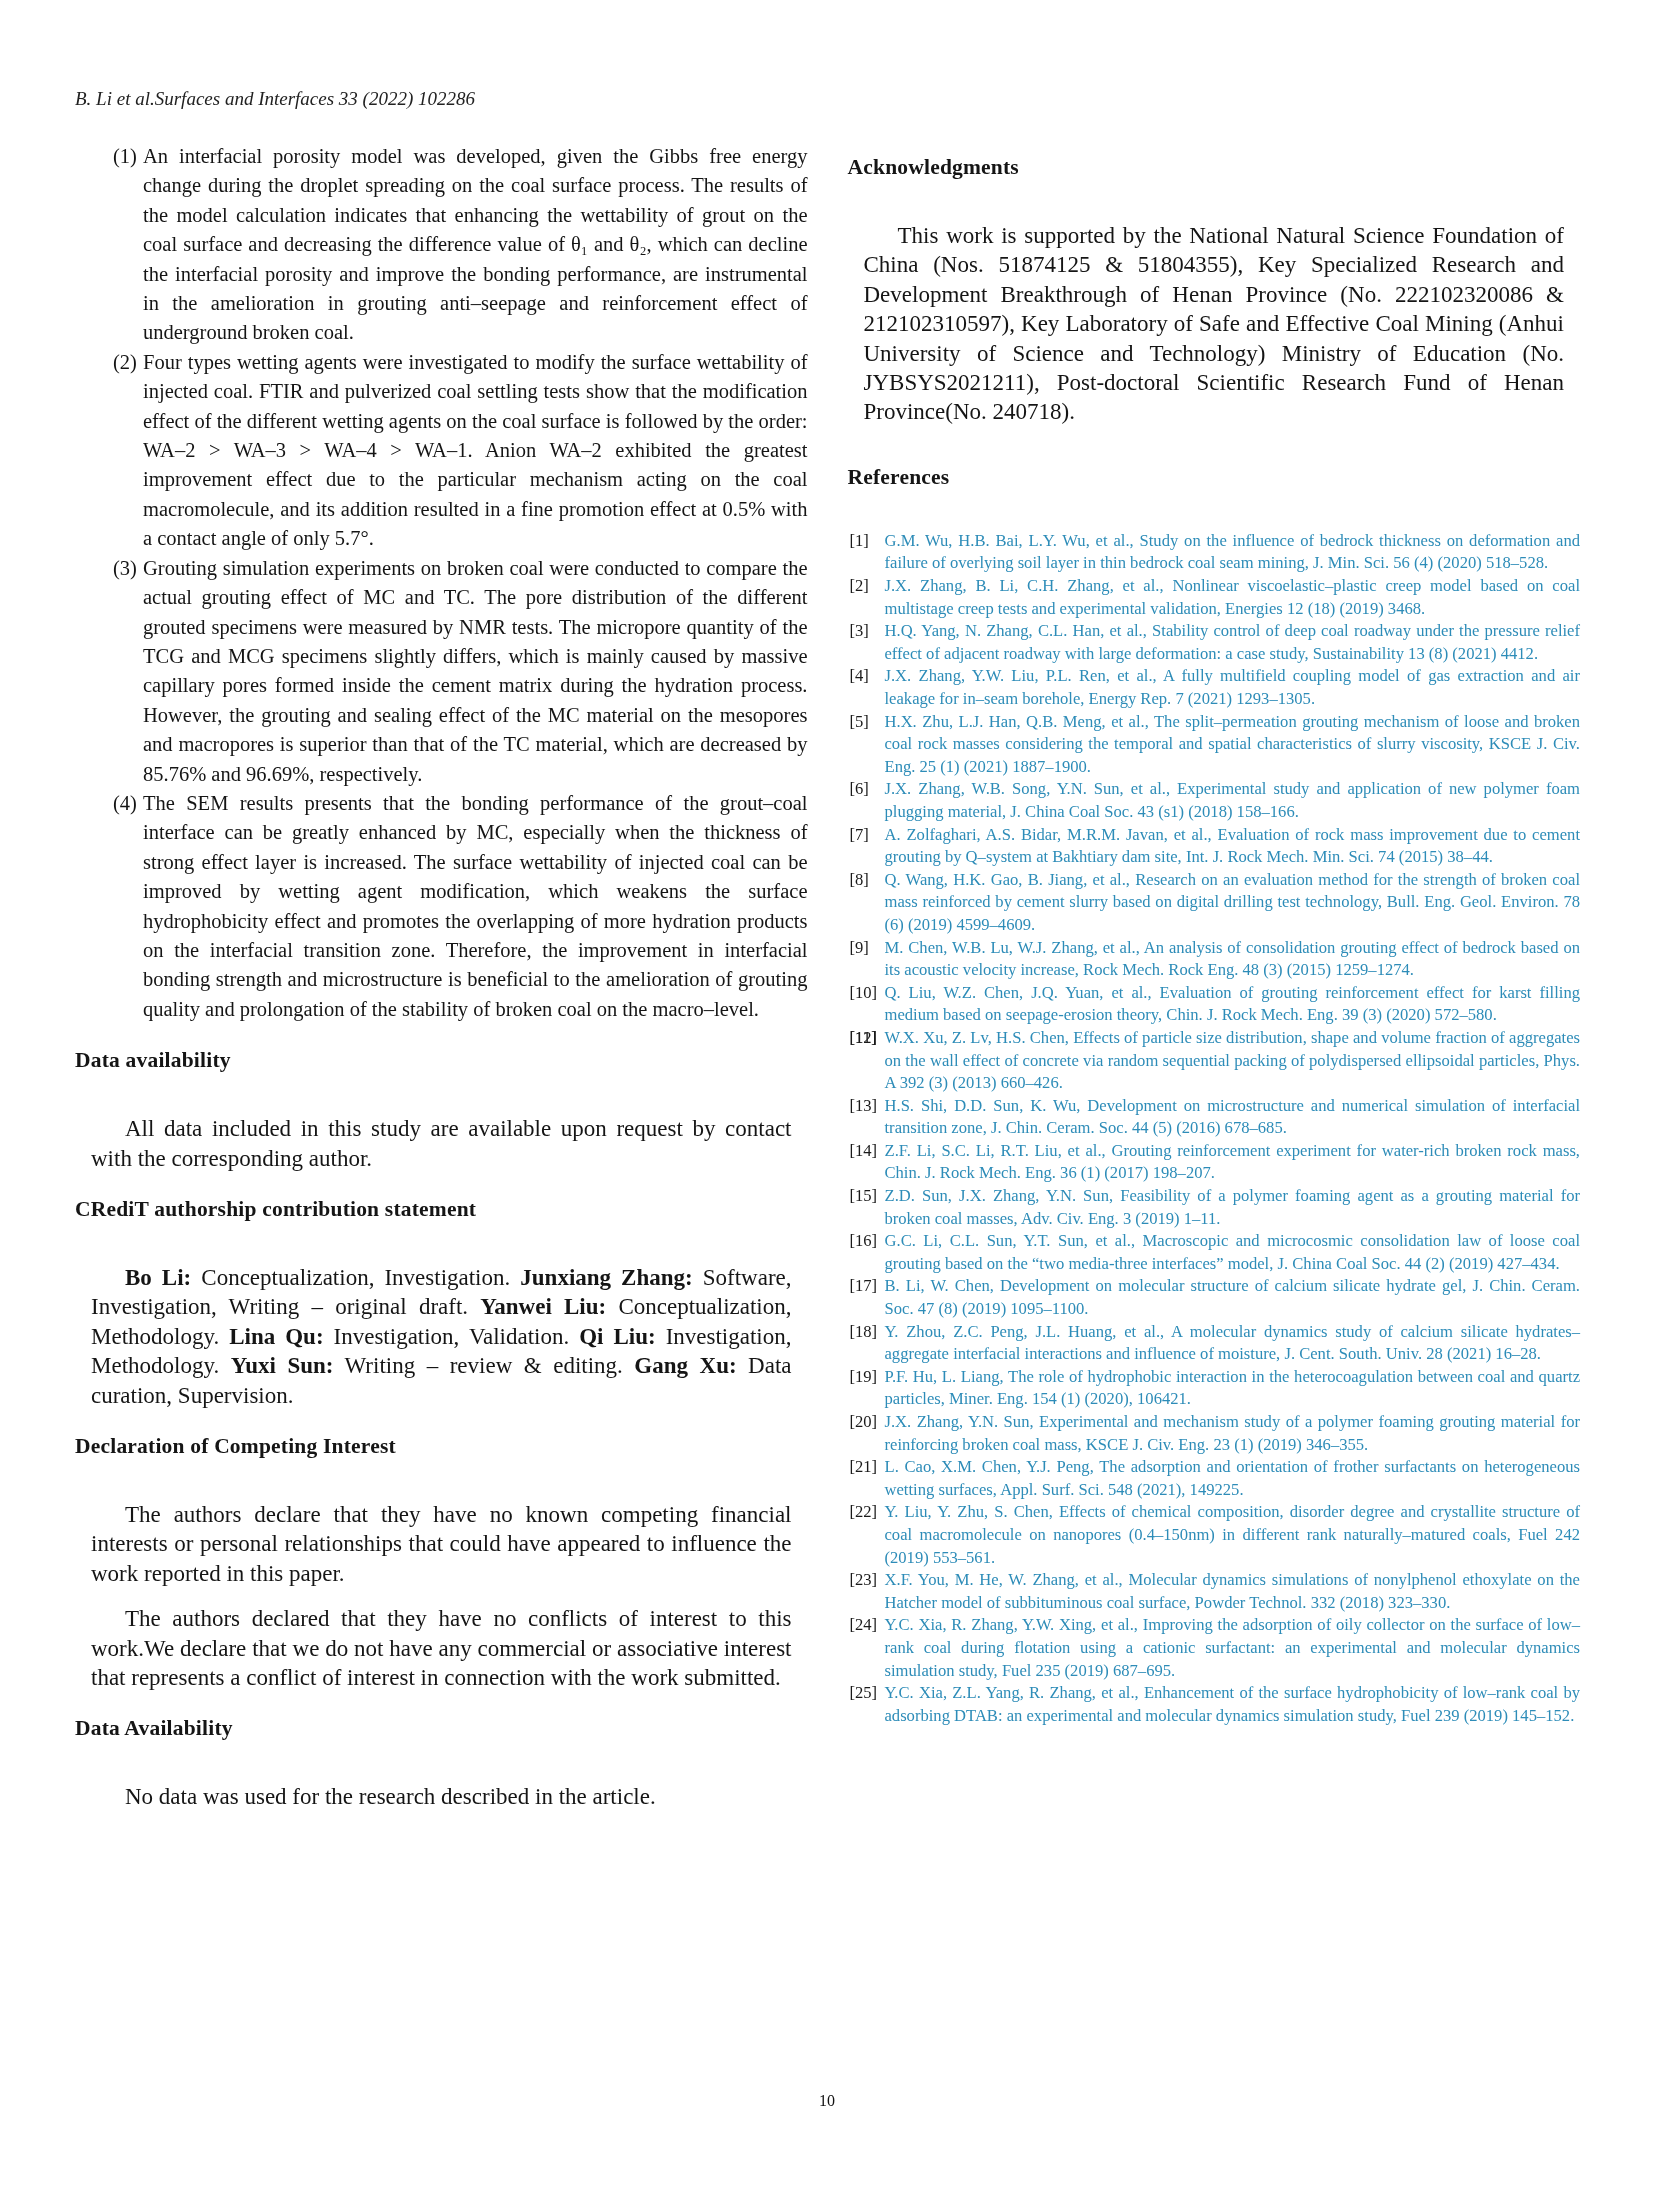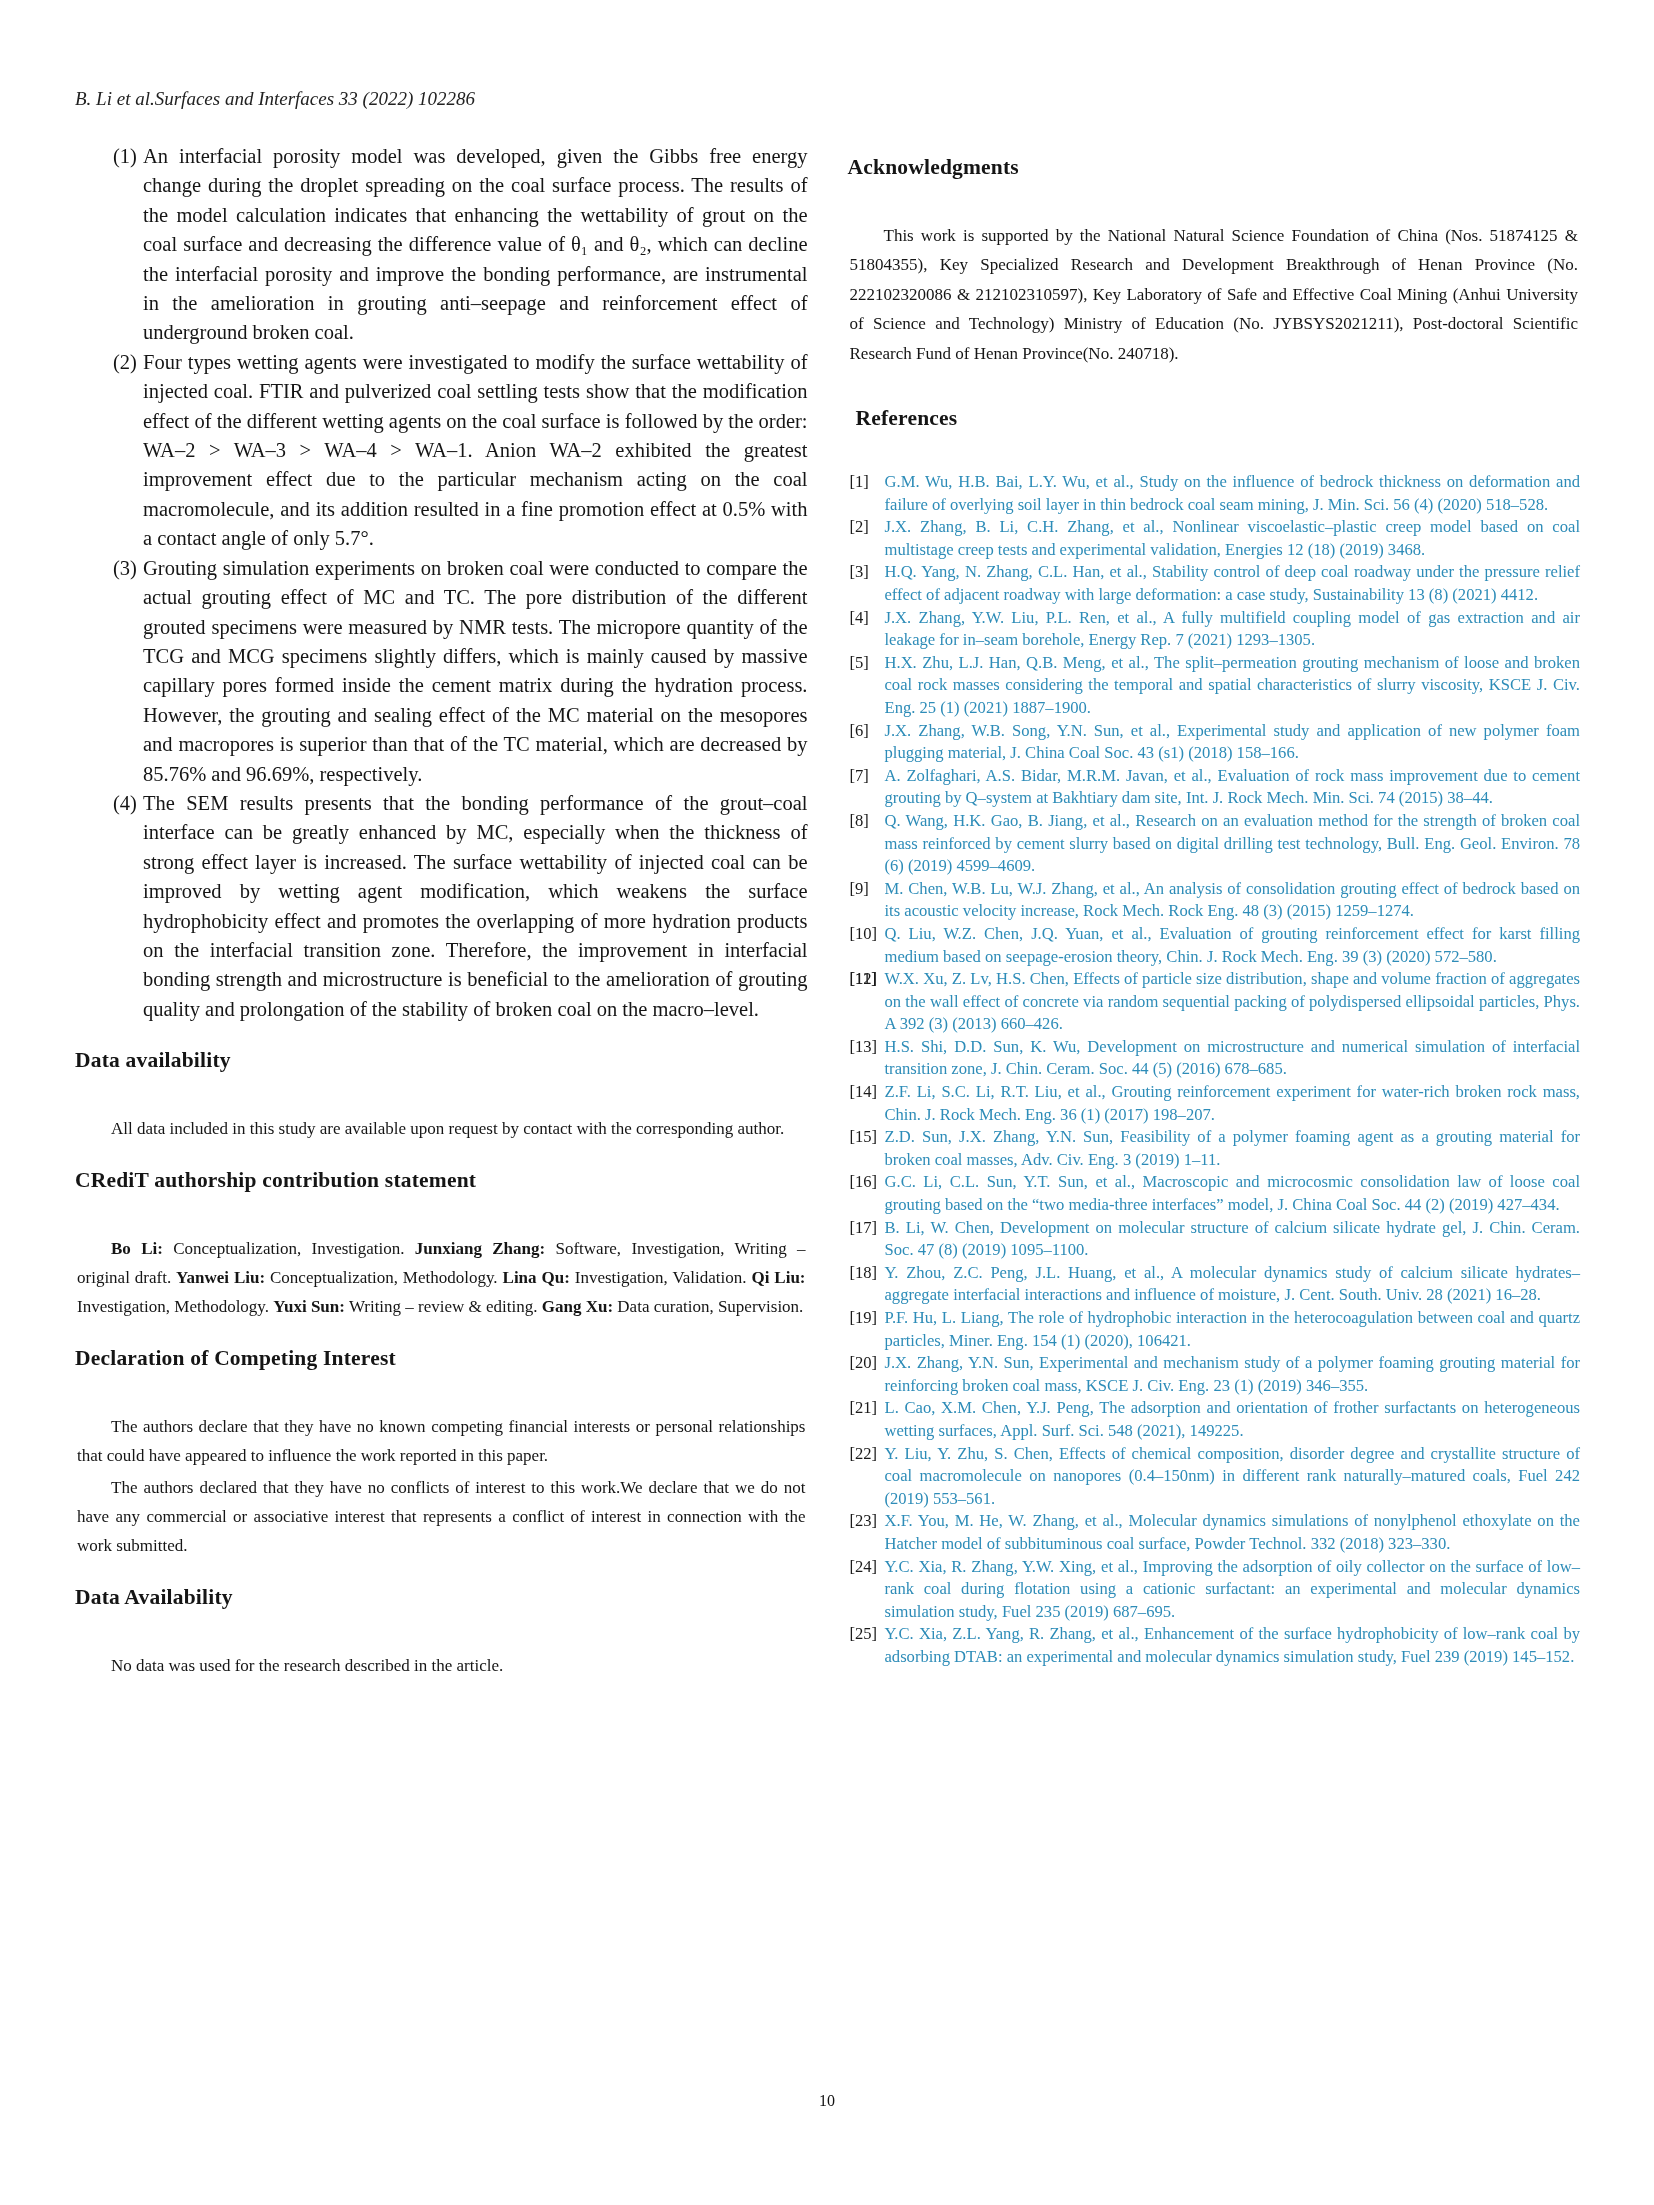--- a/index.html
+++ b/index.html
@@ -10,28 +10,28 @@
   .hdr{position:absolute;top:88px;left:75px;width:1505px;display:flex;
        font-style:italic;font-size:19px;color:#222;}
 
   .cols{position:absolute;top:142px;left:75px;width:1505px;display:flex;gap:40px;}
   .col{width:741px;}
 
   
   .citem{position:relative;padding-left:68px;text-align:justify;
          font-size:20.5px;line-height:29.4px;}
   .cnum{position:absolute;left:38px;top:0;}
-  p.body{margin:2px;text-align:justify;font-size:17px;line-height:29.4px;}
+  p.body{margin:16px;text-align:justify;font-size:23px;line-height:29.4px;}
   p.ind{text-indent:34px;}
   p.body + p.body{margin-top:0;}
 
   h2{font-family:"Liberation Serif",serif;font-size:21.5px;font-weight:bold;
      margin:24px 0 41px 0;letter-spacing:.2px;}
   .col.right h2.first{margin-top:13px;}
-  .col.right h2.refsh{margin:38px 0 40px 8px;}
+  .col.right h2.refsh{margin:38px 0 40px 0;}
 
   
   .ref{position:relative;padding-left:37px;text-align:justify;
        font-size:16.6px;line-height:22.6px;}
   .refnum{position:absolute;left:2px;top:0;color:#1a1a1a;}
   .reftext{color:var(--link,#2d8cb8);}
 
   .pagefoot{position:absolute;top:2092px;left:0;width:1654px;text-align:center;
             font-size:16px;color:#111;}
   b{font-weight:bold;}

